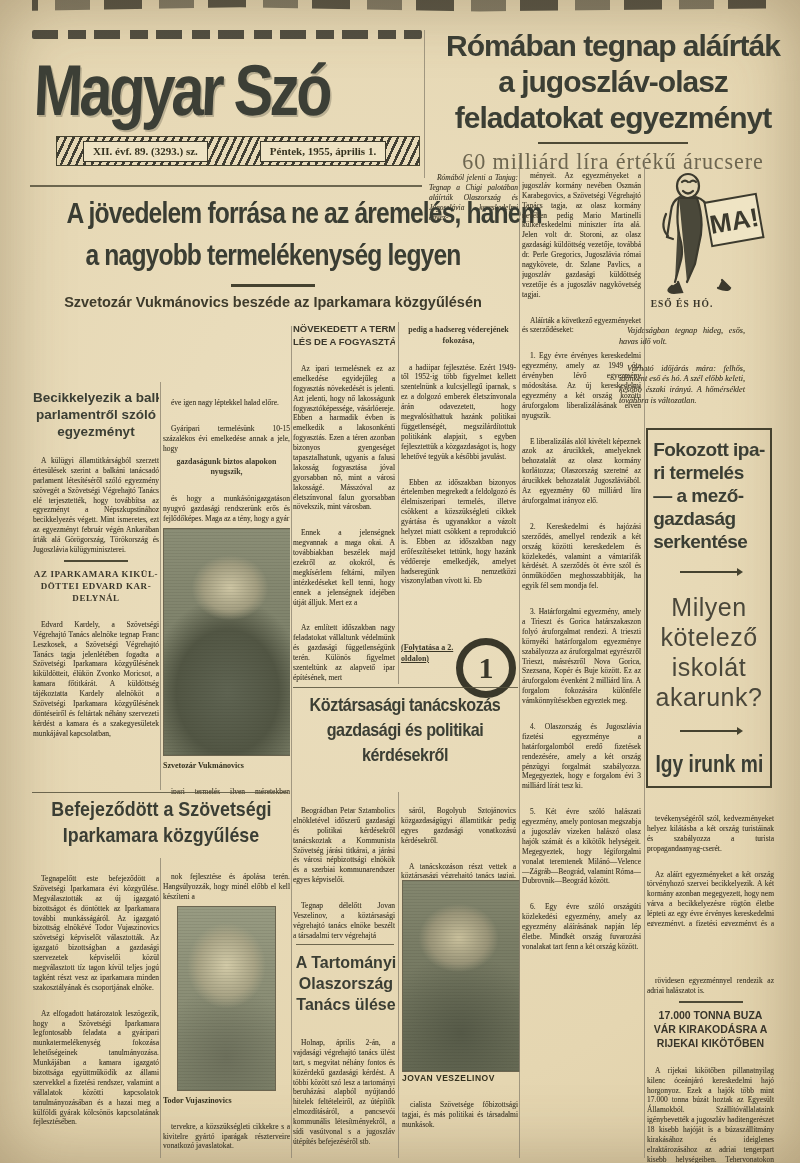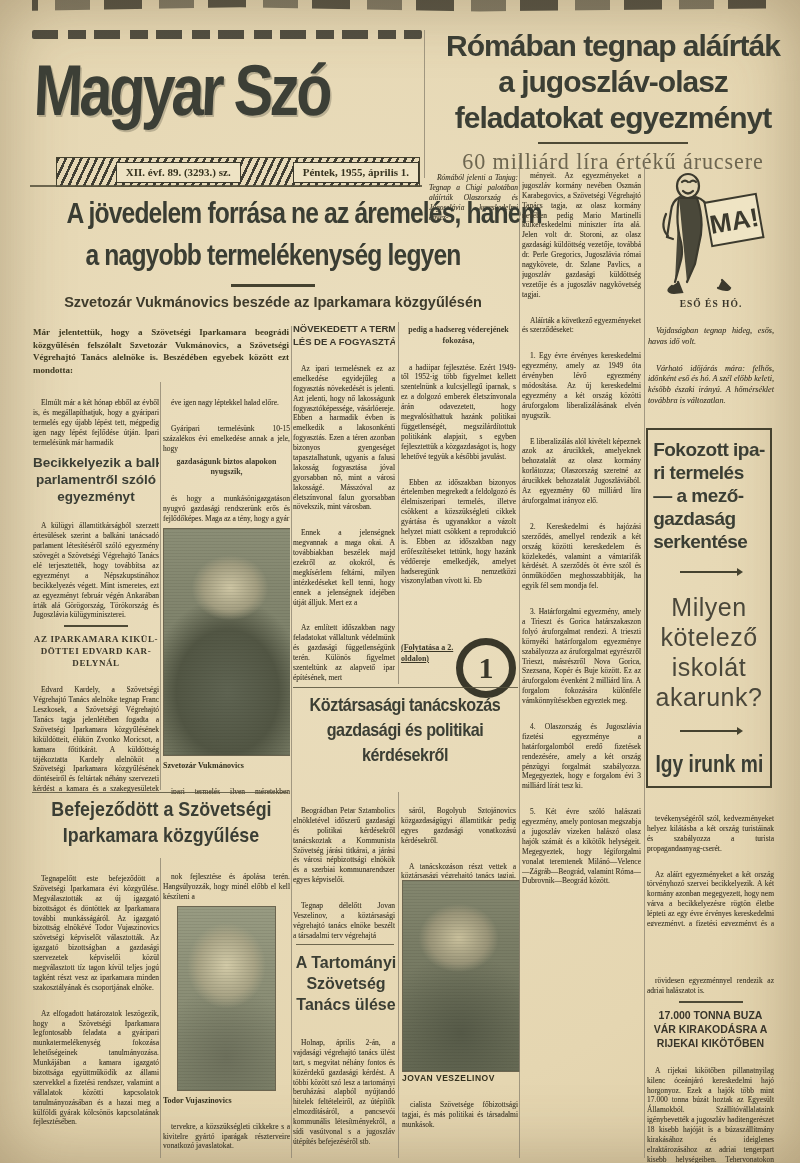--- a/index.html
+++ b/index.html
@@ -15,23 +15,23 @@
   .bc{font:bold 8px/1.35 "Liberation Serif",serif;text-align:center;margin:3px 0;color:#3d392a;}
   .ctr{text-align:center;}
   .sx{display:block;transform:scaleX(.85);transform-origin:50% 0;white-space:nowrap;}
   .ln{display:block;white-space:nowrap;}
   
   #dashes{left:32px;top:30px;width:390px;height:9px;opacity:.85;border-radius:2px;
     background:repeating-linear-gradient(90deg,#38362c 0 26px,transparent 26px 36px,#38362c 36px 54px,transparent 54px 62px);}
   #mast{left:36px;top:44px;width:392px;height:108px;font:bold 72px/1.3 "Liberation Sans",sans-serif;
     color:#3c3f36;letter-spacing:-4px;transform:scaleX(.82) skewX(-3deg);transform-origin:0 0;
     text-shadow:2px 2px 0 rgba(52,52,40,.25);}
-  #issuebar{left:56px;top:157px;width:362px;height:28px;display:flex;align-items:center;
+  #issuebar{left:56px;top:136px;width:362px;height:28px;display:flex;align-items:center;
     background:repeating-linear-gradient(115deg,#403e33 0 2.5px,rgba(0,0,0,0) 2.5px 7px);
-    border:1px solid #45422f;justify-content:flex-end;}
+    border:1px solid #45422f;}
   .issuebox{background:#eee3c4;border:1px solid #3c3a2c;font:bold 11px/1 "Liberation Serif",serif;
     color:#35321f;padding:4px 9px;white-space:nowrap;}
   #ibox1{margin-left:26px;} #ibox2{margin-left:52px;}
   
   .vsep{width:1px;background:#8e8672;opacity:.8;}
   .hsep{height:2px;background:#57523d;opacity:.85;}
   .minirule{height:2px;background:#4e4a36;width:64px;margin:5px auto;}
   
   #romehead{left:430px;top:28px;width:366px;color:#3b3e34;}
   #romehead .h{font:bold 30px/36px "Liberation Sans",sans-serif;letter-spacing:-1px;text-align:center;}
@@ -46,21 +46,21 @@
   #mainby{font:bold 14.5px/18px "Liberation Sans",sans-serif;text-align:center;color:#3e3b2c;}
   #lead{left:33px;top:326px;width:256px;font:bold 9px/1.4 "Liberation Serif",serif;text-align:justify;color:#3c381f;}
   
   #c1top{left:33px;top:382px;width:126px;height:412px;overflow:hidden;}
   #c2top{left:163px;top:382px;width:127px;height:412px;overflow:hidden;}
   #c3top{left:293px;top:322px;width:102px;height:364px;overflow:hidden;}
   #c4top{left:401px;top:322px;width:115px;height:316px;overflow:hidden;}
   #c4cont{left:401px;top:642px;width:115px;height:46px;}
   #c5{left:522px;top:155px;width:119px;height:1002px;overflow:hidden;}
   #c6cartoon{left:652px;top:168px;width:118px;height:128px;}
-  #wx{left:648px;top:298px;width:126px;}
+  #wx{left:619px;top:298px;width:126px;}
   #wxhead{font:bold 9.5px/12px "Liberation Serif",serif;letter-spacing:1px;text-align:center;color:#3a362a;margin-bottom:4px;}
   #wx .b{font-size:8.2px;}
   #rightbox{left:646px;top:428px;width:126px;height:360px;border:2px solid #45422f;box-sizing:border-box;
     display:flex;flex-direction:column;justify-content:space-between;align-items:center;padding:8px 2px;}
   #rbh1{font:bold 19px/23px "Liberation Sans",sans-serif;color:#3b3e34;letter-spacing:-.5px;text-align:left;}
   #rbh2{font:25px/30px "Liberation Sans",sans-serif;color:#4a473a;text-align:center;letter-spacing:.5px;}
   #rbh3{font:bold 24px/28px "Liberation Sans",sans-serif;color:#3b3e34;transform:scaleX(.8);white-space:nowrap;}
   .arrowrule{width:58px;height:2px;background:#45422f;position:relative;margin:4px 0;}
   .arrowrule:after{content:"";position:absolute;right:-5px;top:-3px;border-left:6px solid #45422f;
     border-top:4px solid transparent;border-bottom:4px solid transparent;}
@@ -146,24 +146,22 @@
 
   <div class="abs" id="mainhead">
     <div class="h">
         <span class="sx">A jövedelem forrása ne az áremelés, hanem</span>
         <span class="sx">a nagyobb termelékenység legyen</span>
       </div>
     <div class="r"></div>
     <div id="mainby">Szvetozár Vukmánovics beszéde az Iparkamara közgyűlésén</div>
   </div>
 
-  <div class="abs" id="lead">Már jelentettük, hogy a Szövetségi Iparkamara beográdi közgyűlésén felszólalt Szvetozár Vukmánovics, a Szövetségi Végrehajtó Tanács alelnöke is. Beszédében egyebek között ezt mondotta:</div>
 
   <div class="abs" id="c1top">
-    <p class="b">Elmúlt már a két hónap ebből az évből is, és megállapíthatjuk, hogy a gyáripari termelés egy újabb lépést tett, mégpedig igen nagy lépést fejlődése útján. Ipari termelésünk már harmadik</p>
     <div id="balkanhead">
       <span class="ln">Becikkelyezik a balkáni</span>
         <span class="ln">parlamentről szóló</span>
         <span class="ln">egyezményt</span>
     </div>
     <p class="b">A külügyi államtitkárságból szerzett értesülések szerint a balkáni tanácsadó parlament létesítéséről szóló egyezmény szövegét a Szövetségi Végrehajtó Tanács elé terjesztették, hogy továbbítsa az egyezményt a Népszkupstinához becikkelyezés végett. Mint ismeretes, ezt az egyezményt február végén Ankarában írták alá Görögország, Törökország és Jugoszlávia külügyminiszterei.</p>
     <div class="minirule"></div>
     <div id="kardelyhead">
       <span class="ln">AZ IPARKAMARA KIKÜL-</span>
         <span class="ln">DÖTTEI EDVARD KAR-</span>
@@ -231,21 +229,21 @@
   </div>
 
   <div class="abs" id="c3mid">
     <p class="b">Beográdban Petar Sztambolics elnökletével időszerű gazdasági és politikai kérdésekről tanácskoztak a Kommunista Szövetség járási titkárai, a járási és városi népbizottsági elnökök és a szerbiai kommunarendszer egyes képviselői.</p>
     <p class="b">Tegnap délelőtt Jovan Veszelinov, a köztársasági végrehajtó tanács elnöke beszélt a társadalmi terv végrehajtá</p>
   </div>
 
   <div class="abs hsep" style="left:296px;top:944px;width:98px;height:1px;"></div>
   <div class="abs" id="tarthead">
     <span class="ln">A Tartományi</span>
-      <span class="ln">Szövetség</span>
+      <span class="ln">Olaszország</span>
       <span class="ln">Tanács ülése</span>
   </div>
   <div class="abs" id="c3bot">
     <p class="b">Holnap, április 2-án, a vajdasági végrehajtó tanács ülést tart, s megvitat néhány fontos és közérdekű gazdasági kérdést. A többi között szó lesz a tartományi beruházási alapból nyújtandó hitelek feltételeiről, az útépítők elmozdításáról, a pancsevói kommunális létesítményekről, a sídi vasútvonal s a jugoszláv útépítés befejezéséről stb.</p>
   </div>
 
   <div class="abs" id="c4mid">
     <p class="b">sáról, Bogolyub Sztojánovics közgazdaságügyi államtitkár pedig egyes gazdasági vonatkozású kérdésekről.</p>
     <p class="b">A tanácskozáson részt vettek a köztársasági végrehajtó tanács tagjai, Szerbia Szo</p>
   </div>
@@ -257,20 +255,21 @@
 
   <div class="abs" id="c5">
     <p class="b">ményeit. Az egyezményeket a jugoszláv kormány nevében Oszmán Karabegovics, a Szövetségi Végrehajtó Tanács tagja, az olasz kormány nevében pedig Mario Martinelli külkereskedelmi miniszter írta alá. Jelen volt dr. Storoni, az olasz gazdasági küldöttség vezetője, továbbá dr. Perle Gregorics, Jugoszlávia római nagykövete, dr. Szlane Pavlics, a jugoszláv gazdasági küldöttség vezetője és a jugoszláv nagykövetség tagjai.</p>
     <p class="b">Aláírták a következő egyezményeket és szerződéseket:</p>
     <p class="b">1. Egy évre érvényes kereskedelmi egyezmény, amely az 1949 óta érvényben lévő egyezmény módosítása. Az új kereskedelmi egyezmény a két ország közötti áruforgalom liberalizálásának elvén nyugszik.</p>
     <p class="b">E liberalizálás alól kivételt képeznek azok az árucikkek, amelyeknek behozatalát az olasz kormány korlátozza; Olaszország szeretné az árucikkek behozatalát Jugoszláviából. Az egyezmény 60 milliárd líra áruforgalmat irányoz elő.</p>
     <p class="b">2. Kereskedelmi és hajózási szerződés, amellyel rendezik a két ország közötti kereskedelem és közlekedés, valamint a vámtarifák kérdését. A szerződés öt évre szól és önműködően meghosszabbítják, ha egyik fél sem mondja fel.</p>
     <p class="b">3. Határforgalmi egyezmény, amely a Trieszt és Gorica határszakaszon folyó áruforgalmat rendezi. A trieszti környéki határforgalom egyezménye szabályozza az áruforgalmat egyrészről Trieszt, másrészről Nova Gorica, Szezsana, Kopér és Buje között. Ez az áruforgalom évenként 2 milliárd líra. A forgalom fokozására különféle vámkönnyítésekben egyeztek meg.</p>
     <p class="b">4. Olaszország és Jugoszlávia fizetési egyezménye a határforgalomból eredő fizetések rendezésére, amely a két ország pénzügyi forgalmát szabályozza. Megegyeztek, hogy e forgalom évi 3 milliárd lírát tesz ki.</p>
     <p class="b">5. Két évre szóló halászati egyezmény, amely pontosan megszabja a jugoszláv vizeken halászó olasz hajók számát és a kikötők helységeit. Megegyeztek, hogy légiforgalmi vonalat teremtenek Milánó—Velence—Zágráb—Beográd, valamint Róma—Dubrovnik—Beográd között.</p>
+    <p class="b">6. Egy évre szóló országúti közlekedési egyezmény, amely az egyezmény aláírásának napján lép életbe. Mindkét ország fuvarozási vonalakat tart fenn a két ország között.</p>
   </div>
 
   <div class="abs" id="c6cartoon">
     <svg width="118" height="128" viewBox="0 0 118 128">
       <g stroke="#3c3a2e" stroke-width="2.2" fill="none" stroke-linecap="round">
         <ellipse cx="36" cy="18" rx="11" ry="12" fill="#e3d6b4"></ellipse>
         <path d="M30 14 q3 -3 6 0 M38 14 q3 -3 6 0"></path>
         <path d="M31 23 q5 5 10 0"></path>
         <path d="M28 29 q-8 4 -9 14 l-4 26 6 2"></path>
         <path d="M44 29 q10 3 12 12 l4 12"></path>

